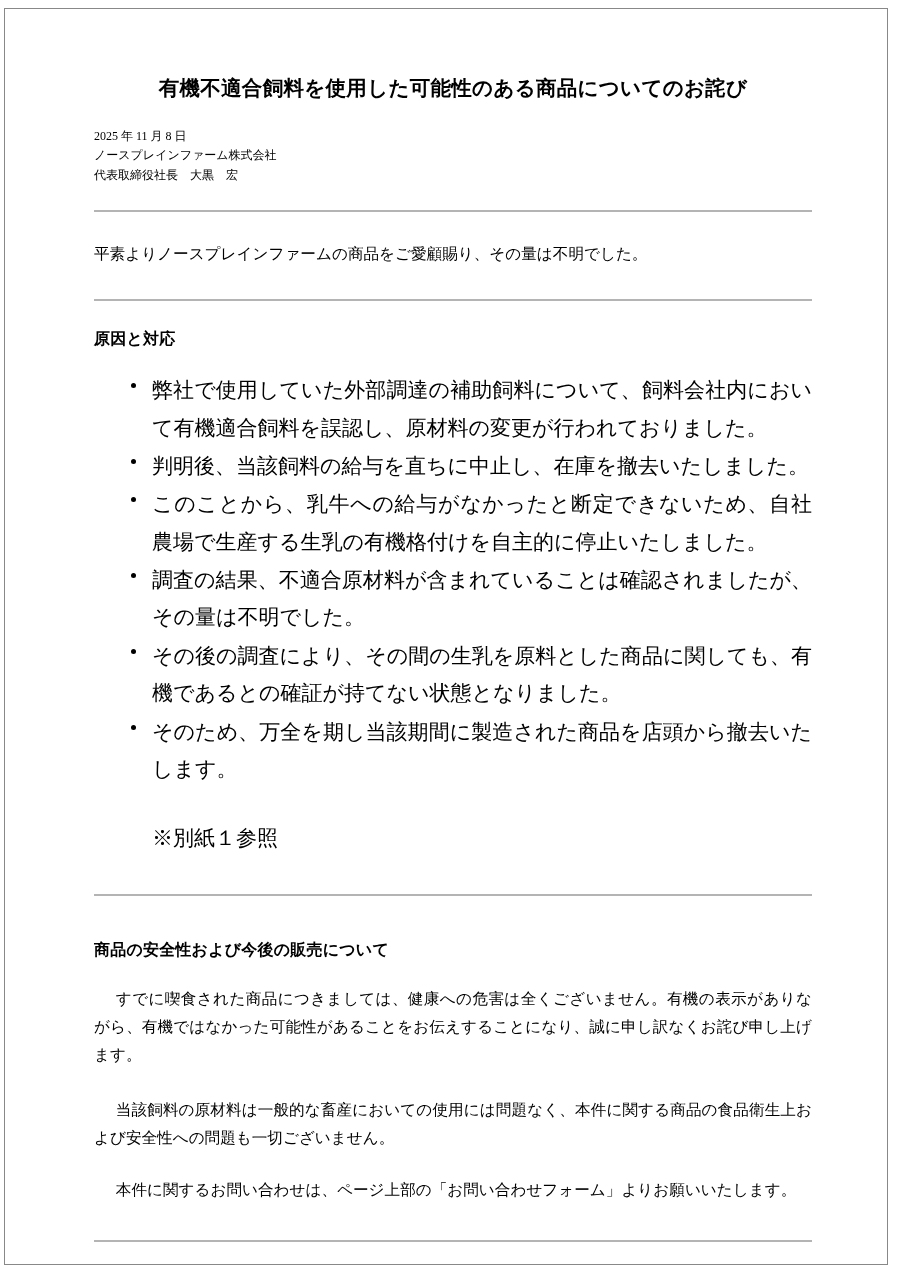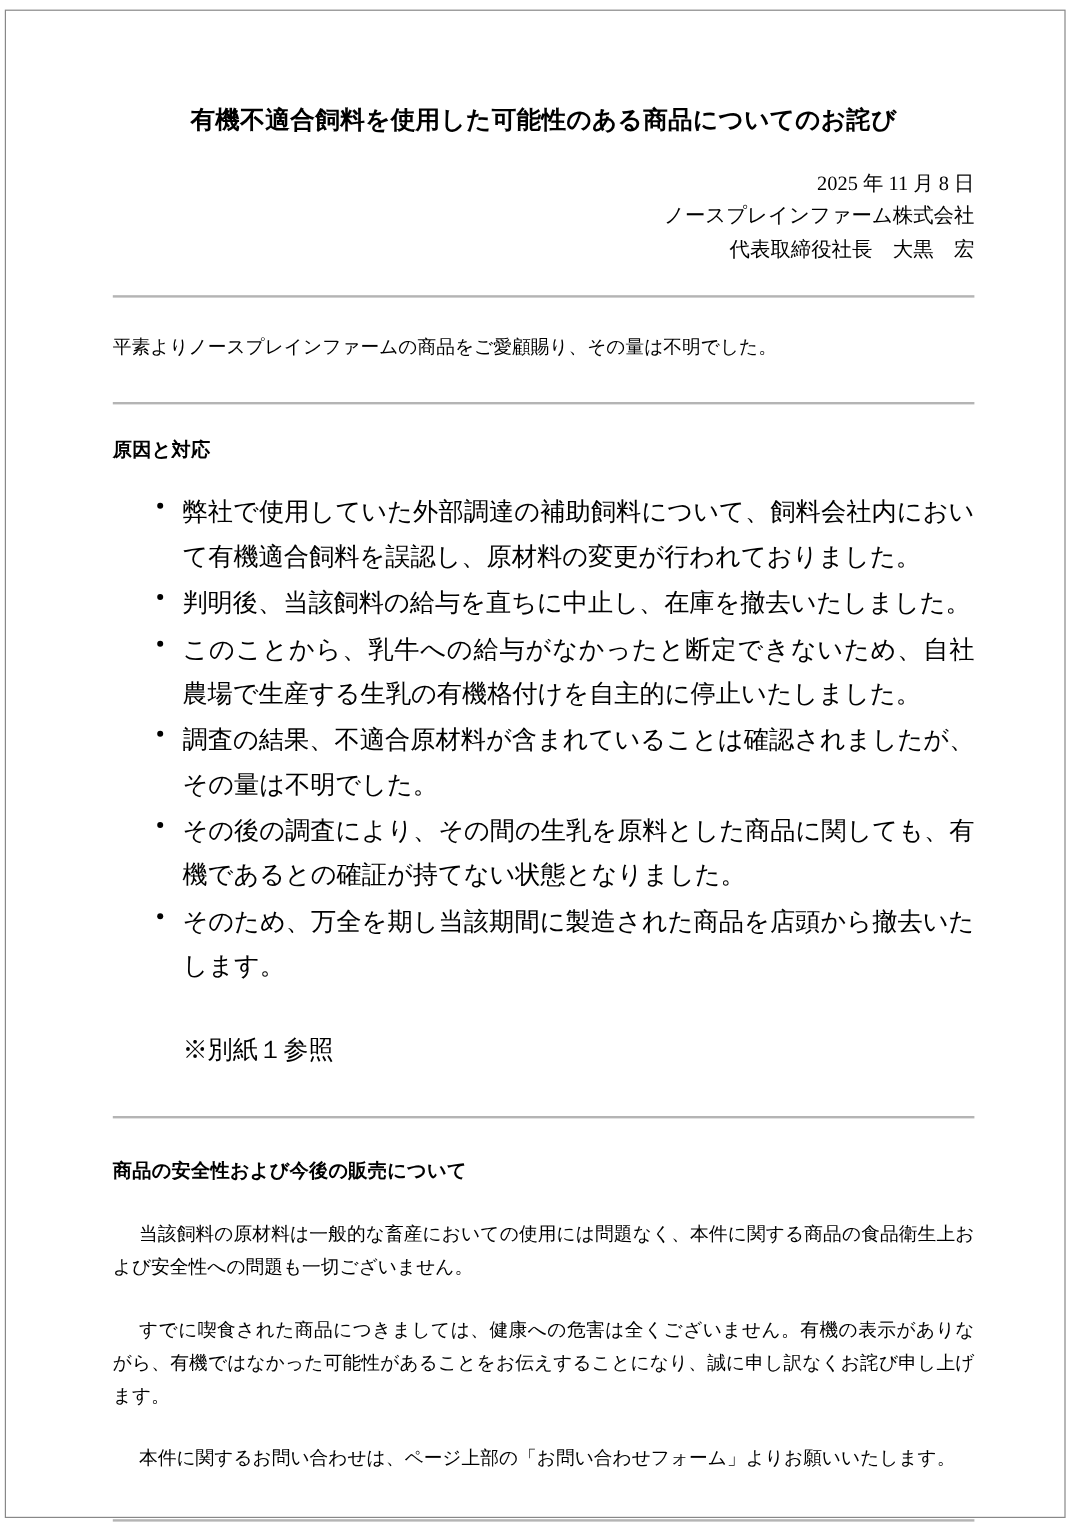--- a/index.html
+++ b/index.html
@@ -29,36 +29,35 @@
 
   .inner {
     position: absolute;
     left: 89px;
     top: 0;
     width: 718px;
   }
 
   
   .doc-title {
-    margin: 12px;
+    margin: 0;
     padding-top: 66px;
     text-align: center;
     font-family: "DejaVu Sans", "Liberation Sans", sans-serif;
     font-weight: bold;
     font-size: 20.5px;
     letter-spacing: 0.3px;
     line-height: 1.35;
     color: #000;
   }
 
   
   .meta-block {
     margin-top: 24px;
-    text-align: right;
-    font-size: 17px;
+    font-size: 12px;
     line-height: 1.62;
   }
   .meta-line { display: block; white-space: pre; }
 
   
   .divider {
     height: 0;
     border: none;
     border-top: 2px solid #b4b4b4;
     margin: 0;
@@ -84,21 +83,21 @@
   
   .section-heading {
     font-family: "DejaVu Sans", "Liberation Sans", sans-serif;
     font-weight: bold;
     font-size: 16px;
     line-height: 1.4;
     margin: 0;
     letter-spacing: 0.2px;
   }
   .h-first { margin-top: 27px; }
-  .h-second { margin-top: 33px; }
+  .h-second { margin-top: 43px; }
 
   
   .bullet-list {
     margin: 22px 0 0 0;
     padding: 0 0 0 58px;
     list-style: none;
   }
   .bullet-item {
     position: relative;
     font-size: 21px;
@@ -161,23 +160,23 @@
       <li class="bullet-item">
         <span>そのため、万全を期し当該期間に製造された商品を店頭から撤去いたします。</span>
         <span class="bullet-note">※別紙１参照</span>
       </li>
     </ul>
 
     <hr class="divider d3">
 
     <h2 class="section-heading h-second">商品の安全性および今後の販売について</h2>
 
+    <p class="para para-indent para-gap">すでに喫食された商品につきましては、健康への危害は全くございません。有機の表示がありながら、有機ではなかった可能性があることをお伝えすることになり、誠に申し訳なくお詫び申し上げます。</p>
+
     <p class="para para-indent para-lead">当該飼料の原材料は一般的な畜産においての使用には問題なく、本件に関する商品の食品衛生上および安全性への問題も一切ございません。</p>
-
-    <p class="para para-indent para-gap">すでに喫食された商品につきましては、健康への危害は全くございません。有機の表示がありながら、有機ではなかった可能性があることをお伝えすることになり、誠に申し訳なくお詫び申し上げます。</p>
 
 
     <p class="para para-indent para-gap">本件に関するお問い合わせは、ページ上部の「お問い合わせフォーム」よりお願いいたします。</p>
 
     <hr class="divider d4">
 
   </div>
 </div>
 
 </body></html>

